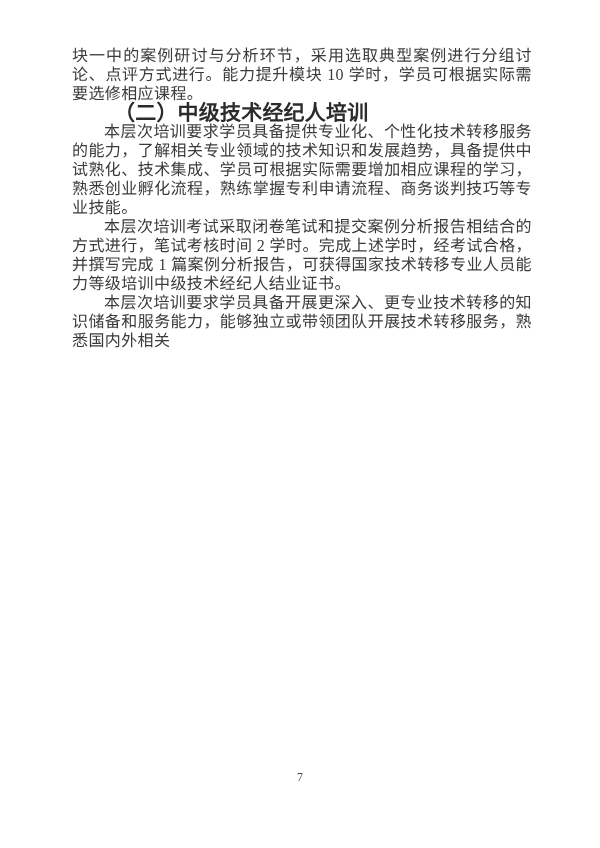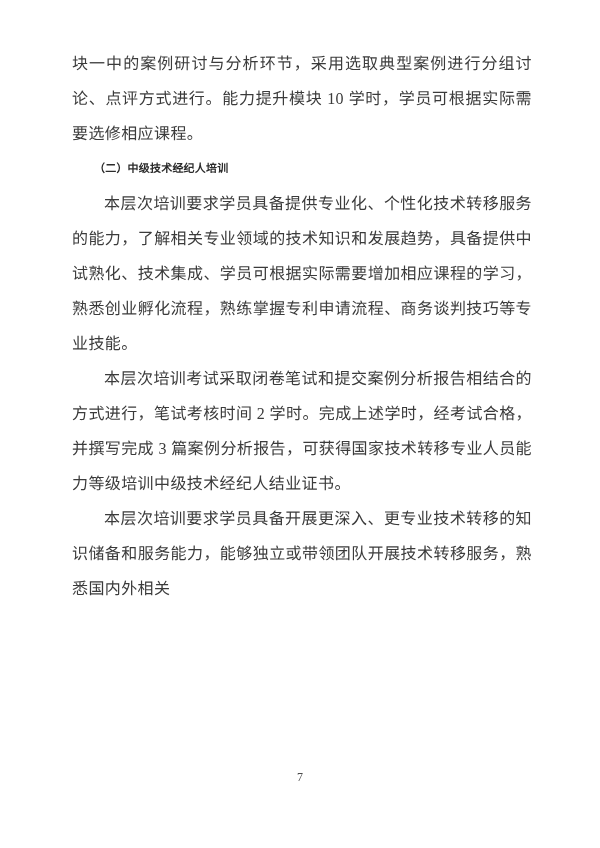--- a/index.html
+++ b/index.html
@@ -18,32 +18,32 @@
   .content {
     position: absolute;
     left: 72px;
     top: 46px;
     width: 460px;
   }
   .content p {
     margin: 0;
     padding: 0;
     font-size: 16px;
-    line-height: 35px;
+    line-height: 19px;
     color: #3b3b3b;
     text-align: justify;
     letter-spacing: 0.4px;
   }
   .content p.indent {
     text-indent: 2em;
   }
   .content p.heading {
     font-family: "Liberation Sans", "DejaVu Sans", sans-serif;
     font-weight: bold;
-    font-size: 11px;
+    font-size: 21px;
     color: #2b2b2b;
     text-indent: 2em;
     text-align: left;
     letter-spacing: 0.2px;
   }
   .footer {
     position: absolute;
     left: 0;
     top: 770px;
     width: 100%;
@@ -54,17 +54,17 @@
   }
 </style>
 </head>
 <body>
 
 <div class="page">
   <main class="content">
       <p class="body">块一中的案例研讨与分析环节，采用选取典型案例进行分组讨论、点评方式进行。能力提升模块 10 学时，学员可根据实际需要选修相应课程。</p>
       <p class="heading indent">（二）中级技术经纪人培训</p>
       <p class="body indent">本层次培训要求学员具备提供专业化、个性化技术转移服务的能力，了解相关专业领域的技术知识和发展趋势，具备提供中试熟化、技术集成、学员可根据实际需要增加相应课程的学习，熟悉创业孵化流程，熟练掌握专利申请流程、商务谈判技巧等专业技能。</p>
-      <p class="body indent">本层次培训考试采取闭卷笔试和提交案例分析报告相结合的方式进行，笔试考核时间 2 学时。完成上述学时，经考试合格，并撰写完成 3 篇案例分析报告，可获得国家技术转移专业人员能力等级培训中级技术经纪人结业证书。</p>
+      <p class="body indent">本层次培训考试采取闭卷笔试和提交案例分析报告相结合的方式进行，笔试考核时间 2 学时。完成上述学时，经考试合格，并撰写完成 1 篇案例分析报告，可获得国家技术转移专业人员能力等级培训中级技术经纪人结业证书。</p>
       <p class="body indent">本层次培训要求学员具备开展更深入、更专业技术转移的知识储备和服务能力，能够独立或带领团队开展技术转移服务，熟悉国内外相关</p>
     </main>
   <div class="footer">7</div>
 </div>
 
 </body></html>

